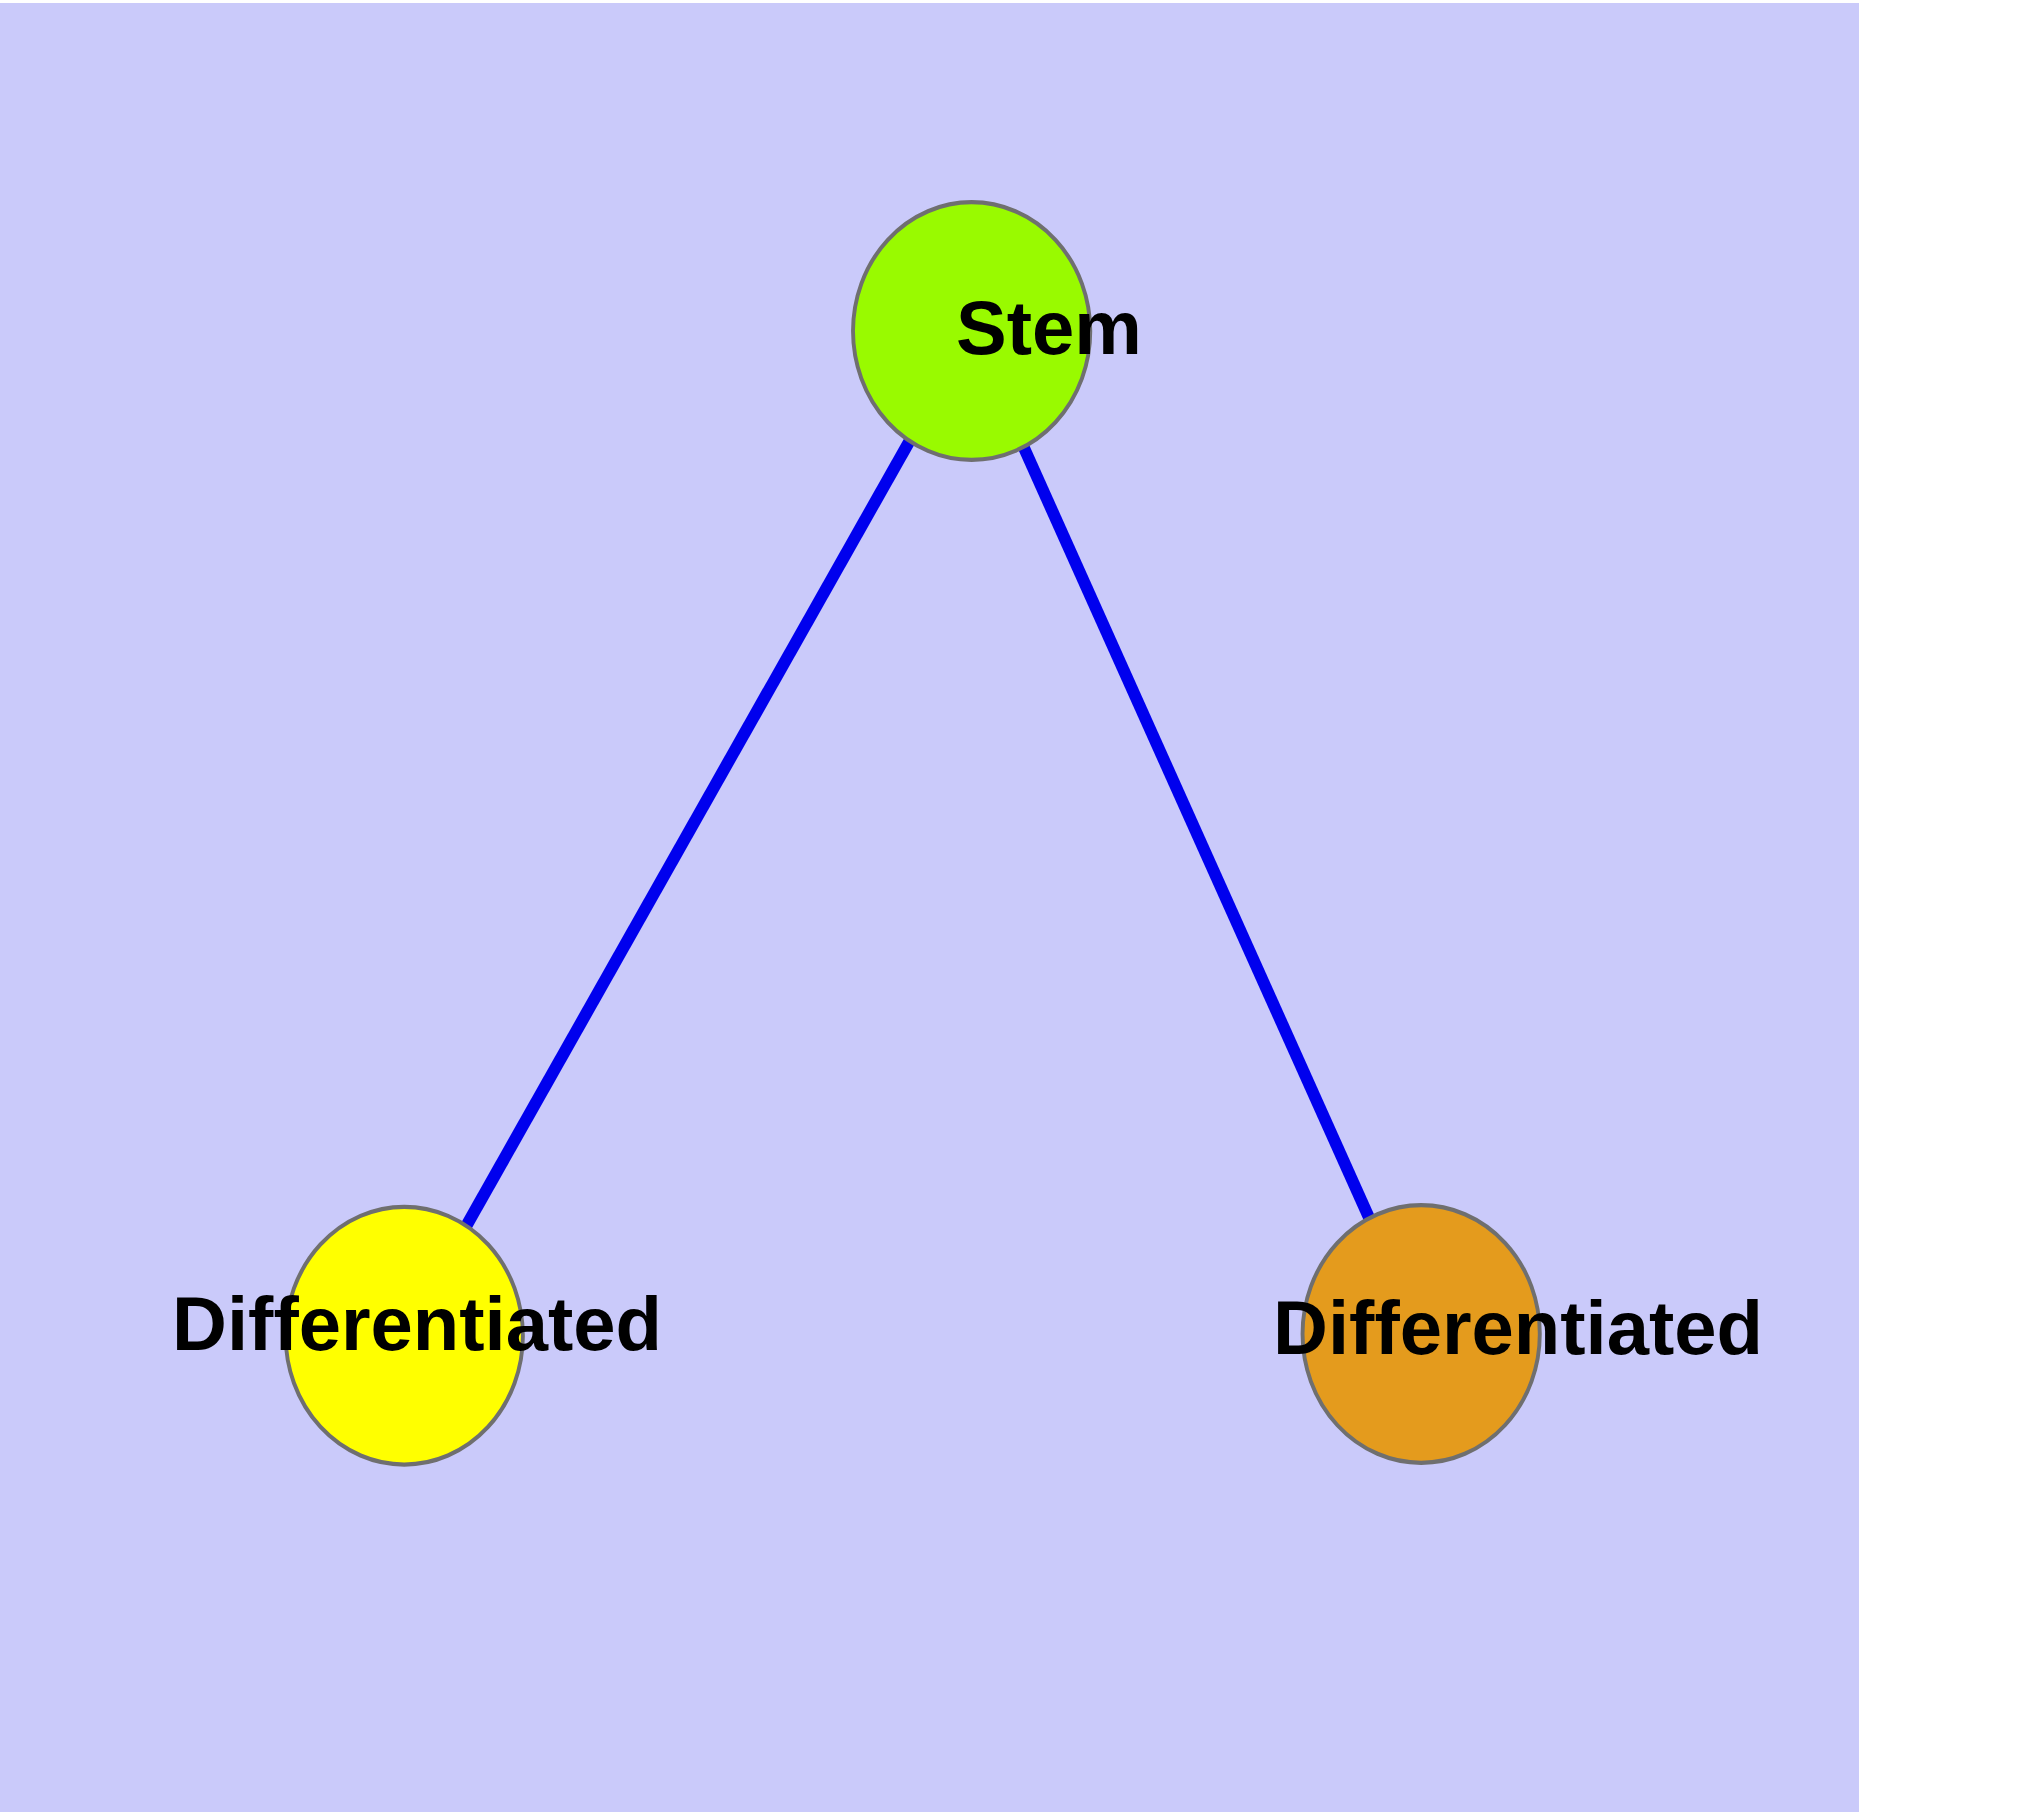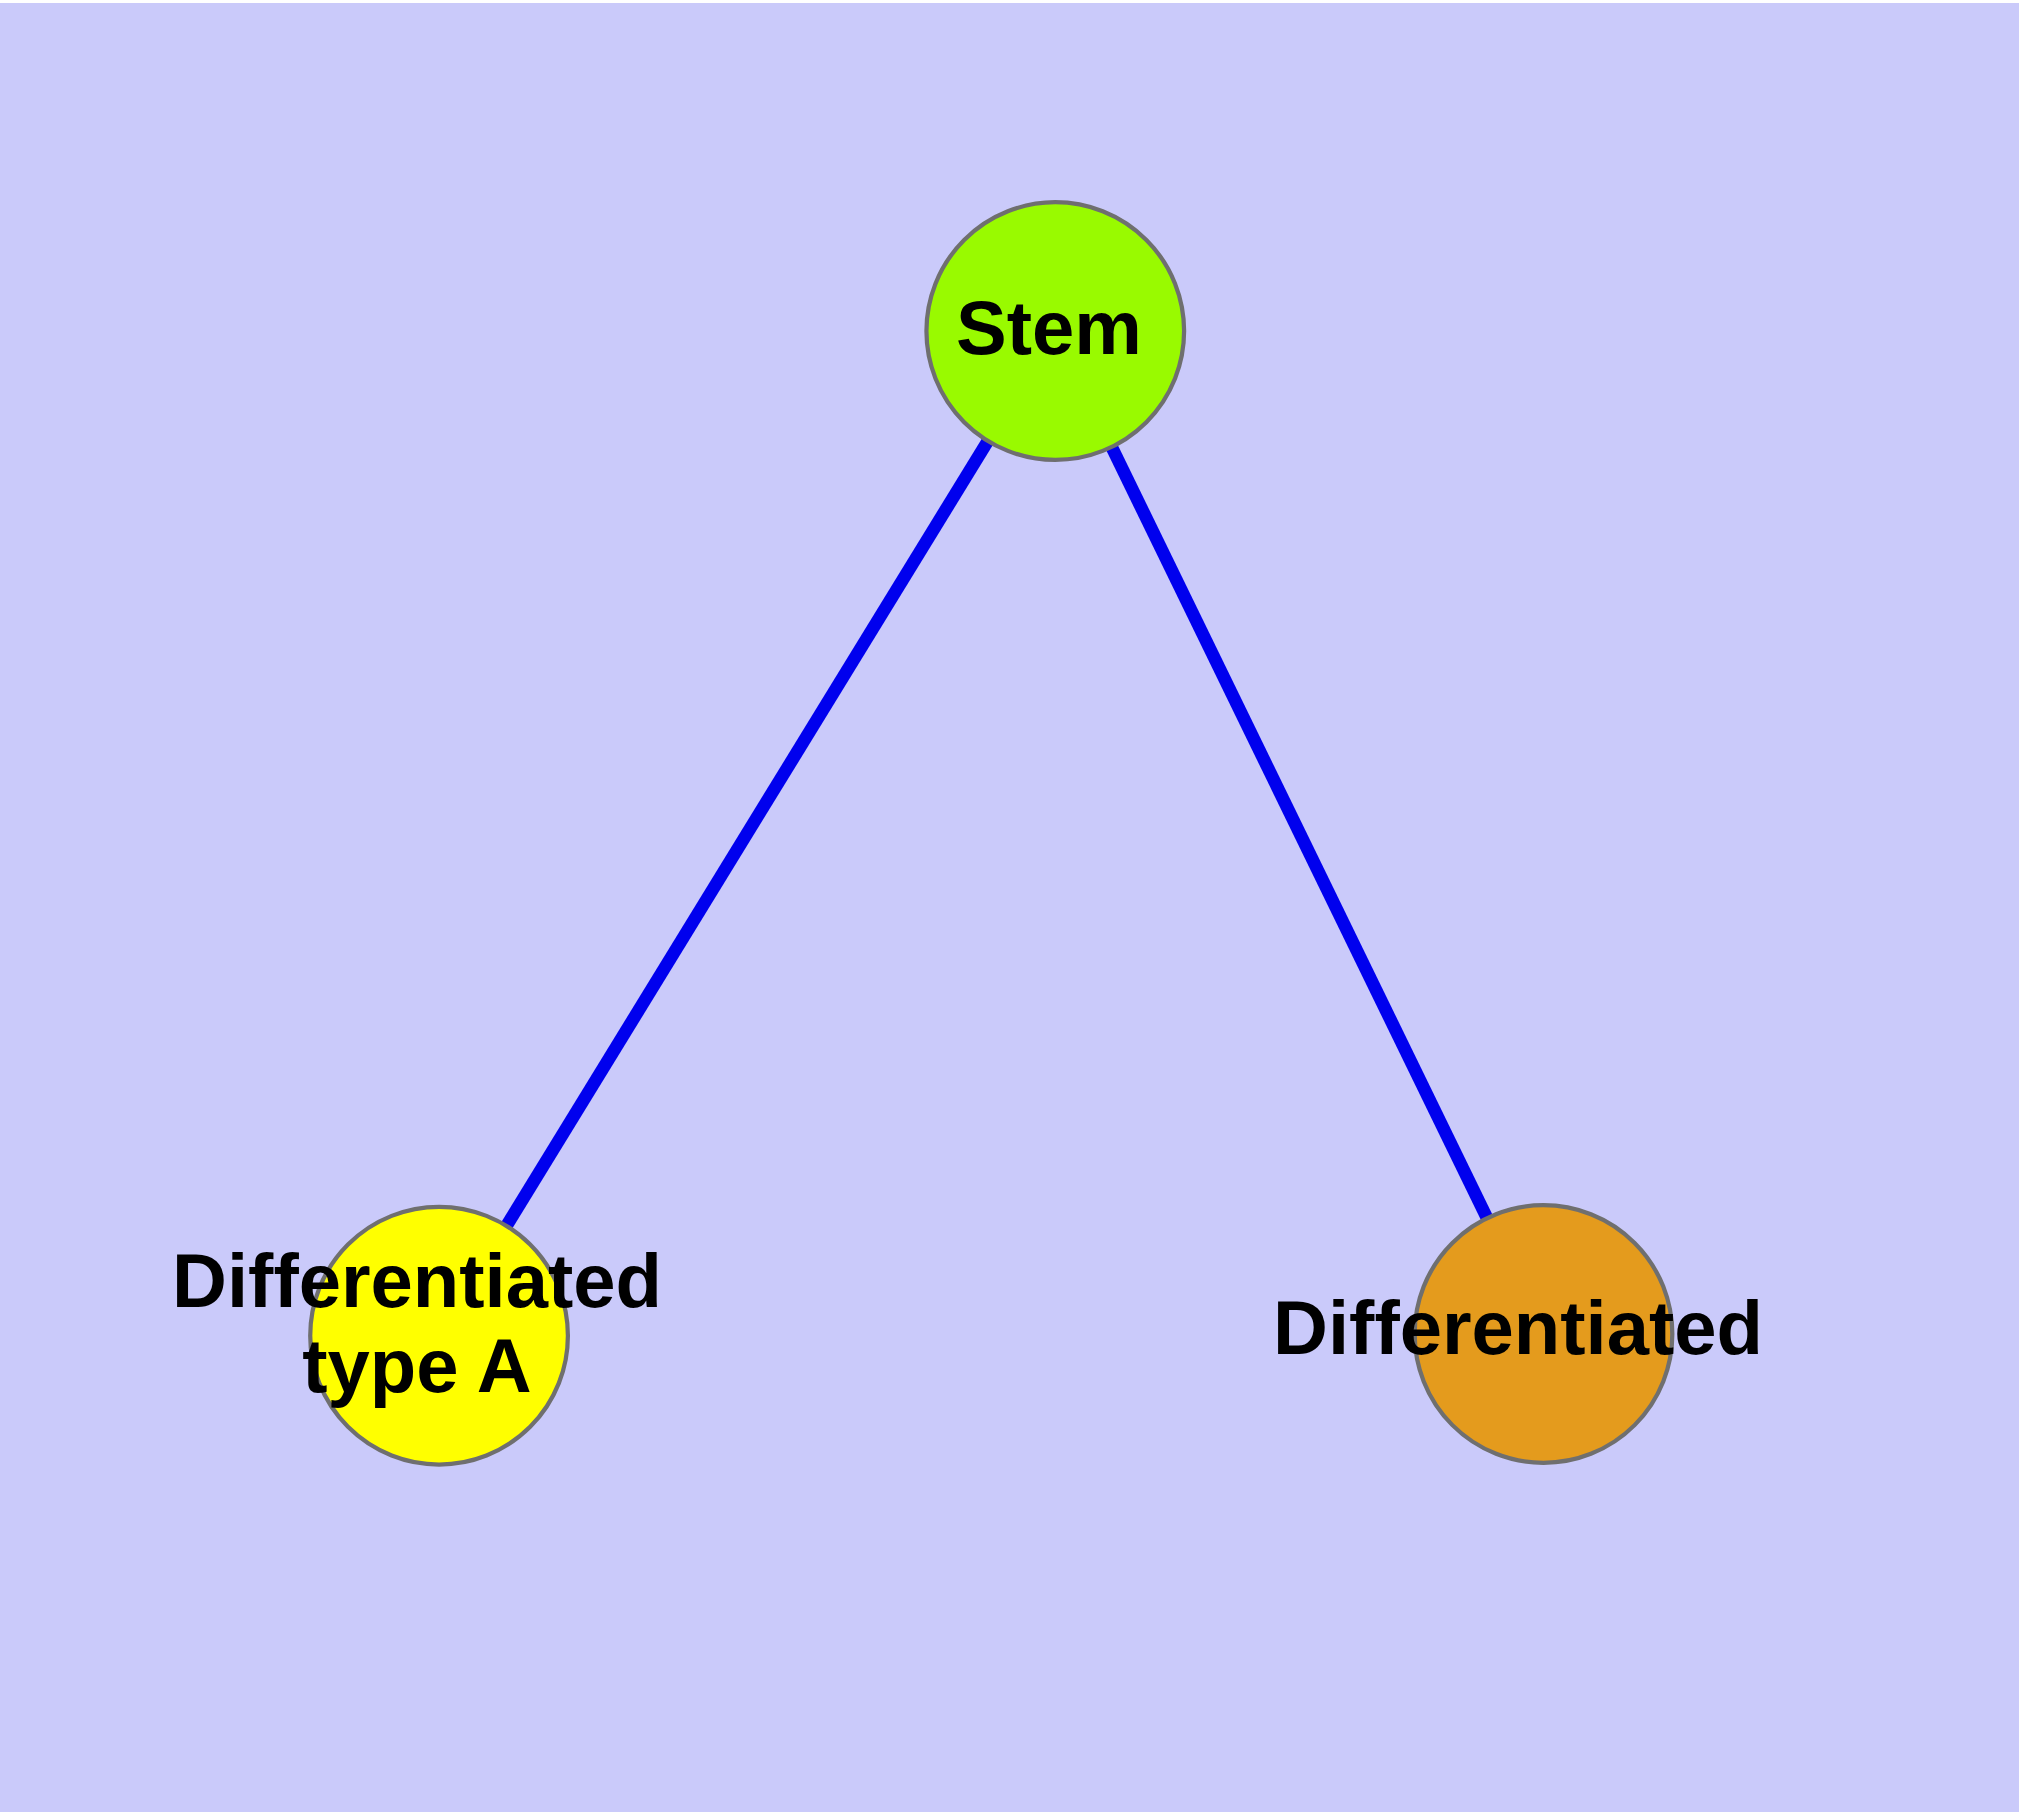--- a/index.html
+++ b/index.html
@@ -8,21 +8,21 @@
     background: #FFFFFF;
     width: 2021px;
     height: 1812px;
     overflow: hidden;
     font-family: "Liberation Sans", sans-serif;
   }
   #graph-canvas {
     position: absolute;
     top: 2.5px;
     left: 0;
-    width: 2019px;
+    width: 1859px;
     height: 1810px;
   }
   #graph-svg {
     position: absolute;
     top: 0;
     left: 0;
     width: 100%;
     height: 100%;
   }
   .node-label {
@@ -53,20 +53,19 @@
         <circle cx="518" cy="1572" r="152" fill="#FFFF00" stroke="#6F6F6F" stroke-width="5"></circle>
         <circle cx="1821" cy="1570" r="152" fill="#E49B1D" stroke="#6F6F6F" stroke-width="5"></circle>
       </g>
   </svg>
   <div id="labels-layer">
       <div class="node-label" style="left: 1049px; top: 324px; color: rgb(0, 0, 0);">
         <span class="node-label-line">Stem</span>
       </div>
       <div class="node-label" style="left: 417px; top: 1320px; color: rgb(0, 0, 0);">
         <span class="node-label-line">Differentiated</span>
-        <span class="node-label-line">type A</span>
       </div>
       <div class="node-label" style="left: 1518px; top: 1324px; color: rgb(0, 0, 0);">
         <span class="node-label-line">Differentiated</span>
       </div>
     </div>
 </div>
 
 
 </body></html>

